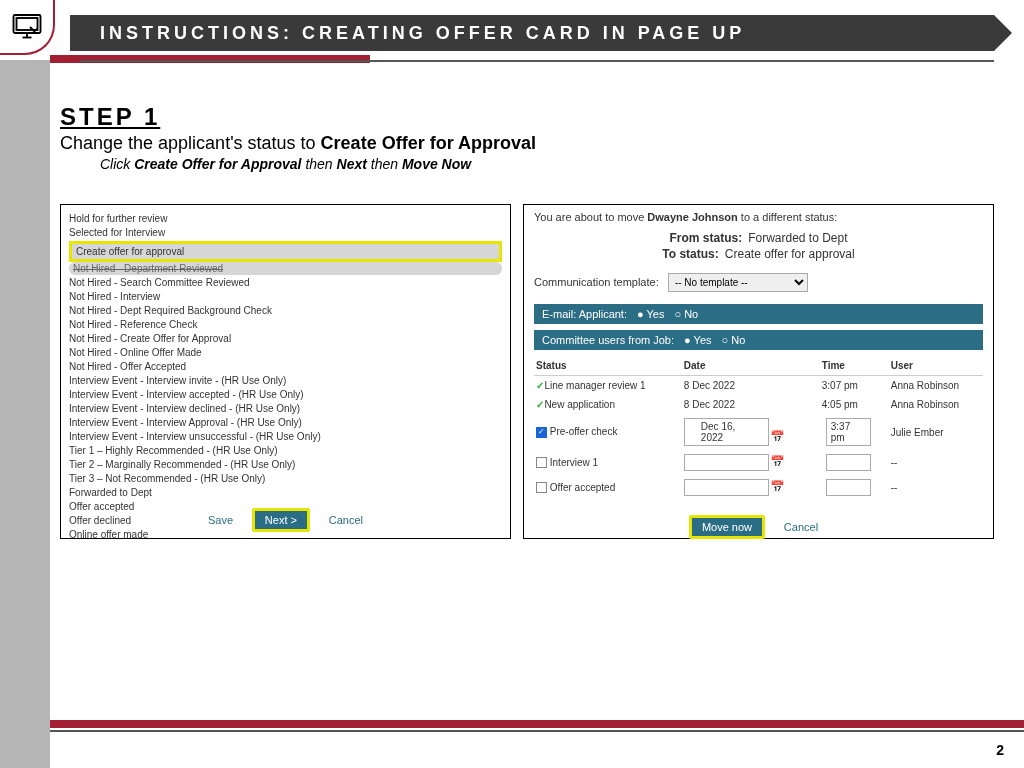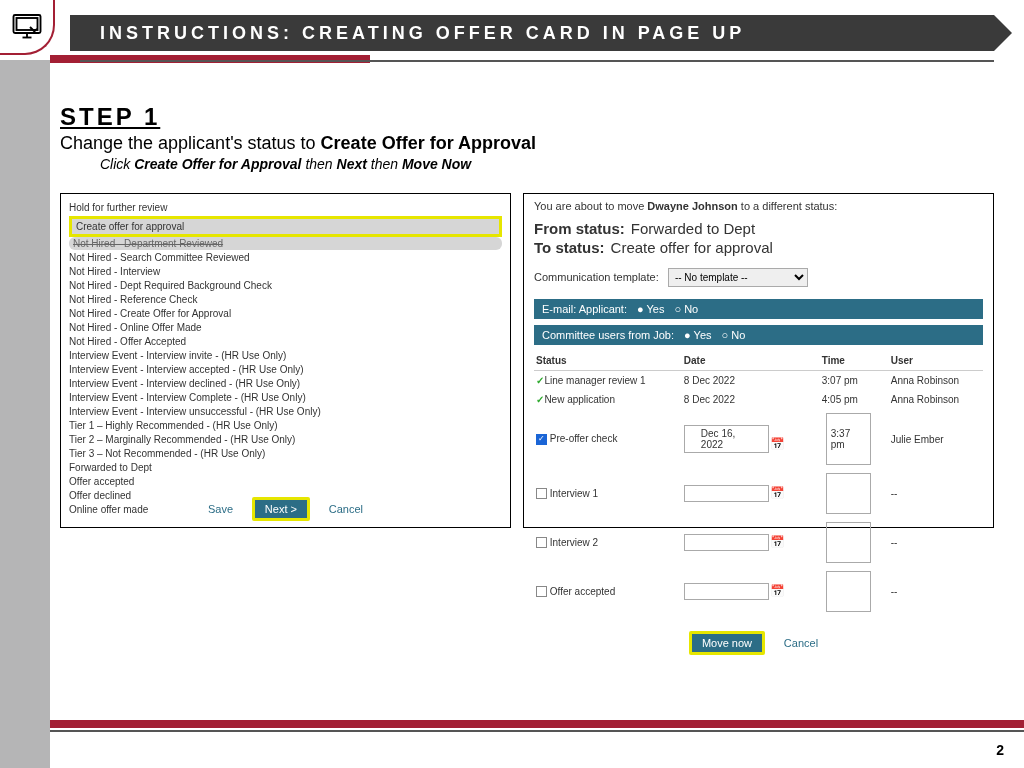--- a/index.html
+++ b/index.html
@@ -16,55 +16,55 @@
   .icon-box { position:absolute; left:0; top:0; width:55px; height:55px; background:#fff; border:2px solid #a31f34; border-top:none; border-left:none; border-radius:0 0 30px 0; display:flex; align-items:center; justify-content:center; }
   .icon-box svg { width:36px; height:36px; }
 
   .content { position:absolute; left:60px; top:103px; right:30px; }
   .step-label { font-size:24px; font-weight:bold; letter-spacing:3px; text-decoration: underline; }
   .step-desc { font-size:18px; margin-top:2px; }
   .step-desc .bold { font-weight:bold; }
   .step-sub { font-size:14px; font-style:italic; margin-left:40px; margin-top:2px; }
   .step-sub .bold { font-weight:bold; }
 
-  .panels { display:flex; gap:12px; margin-top:21px; }
+  .panels { display:flex; gap:12px; margin-top:32px; }
   .panel { border:1px solid #000; background:#fff; flex:1; font-size:10px; color:#333; padding:6px 0; position:relative; }
   .panel-left { height:335px; overflow:hidden; }
   .panel-right { height:335px; padding:6px 10px; }
 
   .status-list { padding:0 8px; }
   .status-item { padding:1.5px 0; font-size:10px; }
   .highlight-row { background:#d6d6d6; border:3px solid #e6e600; padding:2px 4px; margin:2px 0 0 0; font-size:10px; }
   .strike-row { background:#d6d6d6; padding:1px 4px; font-size:10px; text-decoration:line-through; color:#666;border-radius:6px;}
 
   .footer-left { position:absolute; bottom:6px; left:0; right:0; text-align:center; }
   .btn { display:inline-block; padding:3px 10px; font-size:11px; border-radius:2px; margin:0 3px; }
   .btn-primary { background:#2c6d86; color:#fff; }
   .btn-highlight { border:3px solid #e6e600; }
   .btn-link { color:#2c6d86; }
 
   .move-text { font-size:11px; margin-bottom:8px; }
-  .info-row { text-align:left; font-size:15px; margin:2px 0; }
+  .info-row { text-align:center; font-size:12px; margin:2px 0; }
   .info-row .label { font-weight:bold; margin-right:6px; }
   .comm-row { margin:12px 0; font-size:11px; }
   .comm-row select { font-size:10px; padding:2px; width:140px; border:1px solid #aaa; }
 
   .blue-bar { background:#2c6d86; color:#fff; padding:4px 8px; font-size:11px; margin:6px 0; display:flex; align-items:center; gap:10px; }
   .radio-dot { display:inline-block; font-size:11px;text-align:center; }
 
   .status-table { width:100%; font-size:10px; margin-top:6px; border-collapse:collapse; }
   .status-table th { text-align:left; padding:4px 2px; font-weight:bold; border-bottom:1px solid #ccc; font-size:10px;}
   .status-table td { padding:4px 2px; vertical-align:middle; }
   .check { color:#2ba82b; font-weight:bold; }
   .checkbox { width:11px; height:11px; border:1px solid #888; display:inline-block; vertical-align:middle; }
   .checkbox.checked { background:#1a65d6; border-color:#1a65d6; position:relative; }
   .checkbox.checked::after { content:"✓"; color:#fff; font-size:8px; position:absolute; top:-1px; left:1px; }
   .date-input { border:1px solid #aaa; padding:2px 16px; font-size:10px; width:85px; display:inline-block; }
   .cal-icon { display:inline-block; color:#2c6d86; font-size:12px; margin-left:2px; }
-  .time-input { border:1px solid #aaa; padding:14px 4px; font-size:10px; width:45px; display:inline-block; margin-left:4px;}
+  .time-input { border:1px solid #aaa; padding:2px 4px; font-size:10px; width:45px; display:inline-block; margin-left:4px;}
 
   .footer-right { text-align:center; margin-top:15px; }
 
   .bottom-red { position:absolute; bottom:40px; left:50px; right:0; height:8px; background:#a31f34; }
   .bottom-gray { position:absolute; bottom:36px; left:50px; right:0; height:2px; background:#555; }
   .page-num { position:absolute; bottom:10px; right:20px; font-size:14px; font-weight:bold; }
 </style>
 </head>
 <body>
 
@@ -93,33 +93,34 @@
   </div>
   <div class="step-sub">
     <span>Click </span><span class="bold">Create Offer for Approval</span><span> then </span><span class="bold">Next</span><span> then </span><span class="bold">Move Now</span>
   </div>
 
   <div class="panels">
 
     <div class="panel panel-left">
       <div class="status-list" id="status-list">
           <div class="status-item">Hold for further review</div>
+          <div class="status-item">Selected for Interview</div>
           <div class="highlight-row">Create offer for approval</div>
           <div class="strike-row">Not Hired - Department Reviewed</div>
           <div class="status-item">Not Hired - Search Committee Reviewed</div>
           <div class="status-item">Not Hired - Interview</div>
           <div class="status-item">Not Hired - Dept Required Background Check</div>
           <div class="status-item">Not Hired - Reference Check</div>
           <div class="status-item">Not Hired - Create Offer for Approval</div>
           <div class="status-item">Not Hired - Online Offer Made</div>
           <div class="status-item">Not Hired - Offer Accepted</div>
           <div class="status-item">Interview Event - Interview invite - (HR Use Only)</div>
           <div class="status-item">Interview Event - Interview accepted - (HR Use Only)</div>
           <div class="status-item">Interview Event - Interview declined - (HR Use Only)</div>
-          <div class="status-item">Interview Event - Interview Complete - (HR Use Only)</div>
+          <div class="status-item">Interview Event - Interview Approval - (HR Use Only)</div>
           <div class="status-item">Interview Event - Interview unsuccessful - (HR Use Only)</div>
           <div class="status-item">Tier 1 – Highly Recommended - (HR Use Only)</div>
           <div class="status-item">Tier 2 – Marginally Recommended - (HR Use Only)</div>
           <div class="status-item">Tier 3 – Not Recommended - (HR Use Only)</div>
           <div class="status-item">Forwarded to Dept</div>
           <div class="status-item">Offer accepted</div>
           <div class="status-item">Offer declined</div>
           <div class="status-item">Online offer made</div>
         </div>
       <div class="footer-left">
@@ -178,26 +179,20 @@
               <td><span class="time-input">3:37 pm</span></td>
               <td>Julie Ember</td>
             </tr>
             <tr>
               <td><span class="checkbox"></span> Interview 1</td>
               <td><span class="date-input">&nbsp;</span><span class="cal-icon">📅</span></td>
               <td><span class="time-input">&nbsp;</span></td>
               <td>--</td>
             </tr>
             <tr>
-              <td><span class="checkbox"></span> Interview 2</td>
-              <td><span class="date-input">&nbsp;</span><span class="cal-icon">📅</span></td>
-              <td><span class="time-input">&nbsp;</span></td>
-              <td>--</td>
-            </tr>
-            <tr>
               <td><span class="checkbox"></span> Offer accepted</td>
               <td><span class="date-input">&nbsp;</span><span class="cal-icon">📅</span></td>
               <td><span class="time-input">&nbsp;</span></td>
               <td>--</td>
             </tr>
           </tbody>
       </table>
 
       <div class="footer-right">
         <span class="btn btn-primary btn-highlight">Move now</span>

